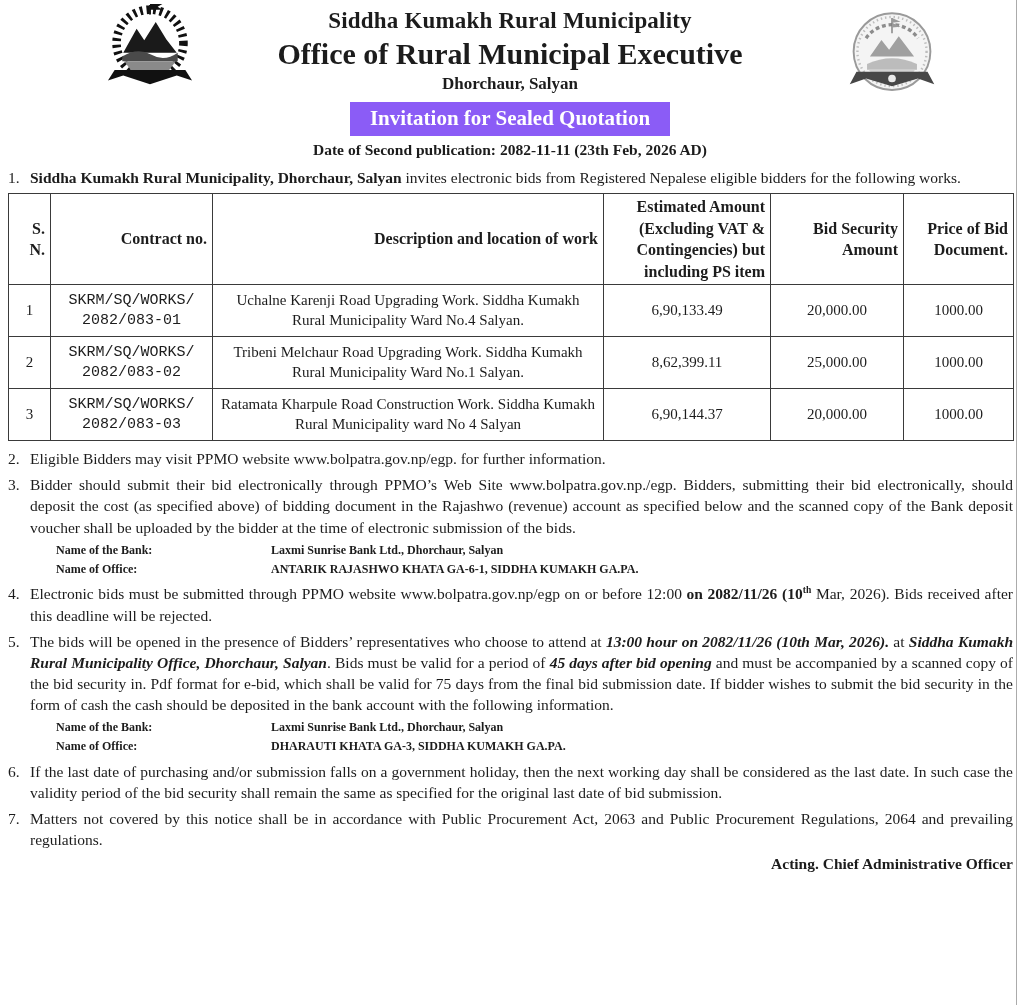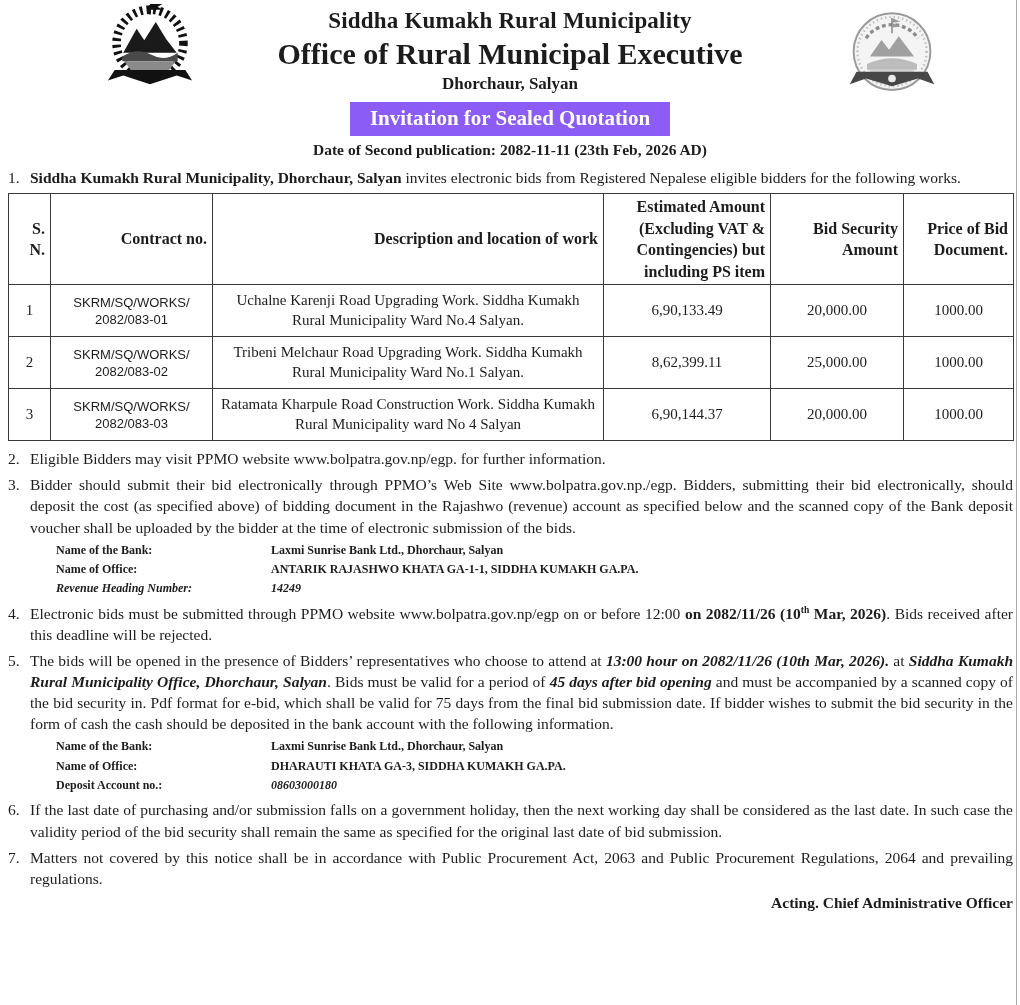--- a/index.html
+++ b/index.html
@@ -38,21 +38,21 @@
   
   table.works { border-collapse: collapse; width: 1005px; margin: 4px 0 7px; table-layout: fixed; }
   .works th, .works td {
     border: 1.6px solid #3a3a3a; text-align: center; vertical-align: middle;
     padding: 2px 5px; overflow: hidden;
   }
   .works th { font-size: 16px; font-weight: bold; line-height: 1.35; text-align: right; }
   .works thead tr { height: 86px; }
   .works tbody tr { height: 52px; }
   .works td { font-size: 15px; line-height: 1.32; }
-  .works td.contract { font-family: Liberation Sans, sans-serif; font-size: 13px; white-space: pre-line; }
+  .works td.contract { font-family: Liberation Mono, monospace; font-size: 15px; white-space: pre-line; }
 
   
   .bank-block { margin: 4px 0 7px 48px; }
   .bank-row { display: flex; margin-bottom: 5px; font-size: 12px; line-height: 1.2; }
   .bank-label { flex: 0 0 215px; }
   .bank-value { flex: 1; }
 
   .signature { text-align: right; font-weight: bold; font-size: 15.5px; margin: 2px 0 0; }
 
   .scan-line { position: absolute; right: 3px; top: 0; width: 1px; height: 1005px; background: #ababab; }
@@ -168,50 +168,42 @@
       <p class="itext"><span>Bidder should submit their bid electronically through PPMO’s Web Site www.bolpatra.gov.np./egp. Bidders, submitting their bid electronically, should deposit the cost (as specified above) of bidding document in the Rajashwo (revenue) account as specified below and the scanned copy of the Bank deposit voucher shall be uploaded by the bidder at the time of electronic submission of the bids.</span></p>
     </div>
 
     <div class="bank-block">
       <div class="bank-row">
         <span class="bank-label"><span style="font-weight: bold;">Name of the Bank:</span></span>
         <span class="bank-value"><span style="font-weight: bold;">Laxmi Sunrise Bank Ltd., Dhorchaur, Salyan</span></span>
       </div>
       <div class="bank-row">
         <span class="bank-label"><span style="font-weight: bold;">Name of Office:</span></span>
-        <span class="bank-value"><span style="font-weight: bold;">ANTARIK RAJASHWO KHATA GA-1-1, SIDDHA KUMAKH GA.PA.</span></span>
-      </div>
-      <div class="bank-row">
-        <span class="bank-label"><span style="font-weight: bold; font-style: italic;">Revenue Heading Number:</span></span>
-        <span class="bank-value"><span style="font-weight: bold; font-style: italic;">14249</span></span>
+        <span class="bank-value"><span style="font-weight: bold;">ANTARIK RAJASHWO KHATA GA-6-1, SIDDHA KUMAKH GA.PA.</span></span>
       </div>
     </div>
 
     <div class="item">
       <span class="num">4.</span>
-      <p class="itext"><span>Electronic bids must be submitted through PPMO website www.bolpatra.gov.np/egp on or before 12:00 </span><span style="font-weight: bold;">on 2082/11/26 (10</span><sup style="font-weight: bold;">th</sup><span style="font-weight: bold;"> Mar, 2026)</span><span>. Bids received after this deadline will be rejected.</span></p>
+      <p class="itext"><span>Electronic bids must be submitted through PPMO website www.bolpatra.gov.np/egp on or before 12:00 </span><span style="font-weight: bold;">on 2082/11/26 (10</span><sup style="font-weight: bold;">th</sup><span style="font-weight: normal;"> Mar, 2026)</span><span>. Bids received after this deadline will be rejected.</span></p>
     </div>
 
     <div class="item">
       <span class="num">5.</span>
       <p class="itext"><span>The bids will be opened in the presence of Bidders’ representatives who choose to attend at </span><span style="font-weight: bold; font-style: italic;">13:00 hour on 2082/11/26 (10th Mar, 2026).</span><span> at </span><span style="font-weight: bold; font-style: italic;">Siddha Kumakh Rural Municipality Office, Dhorchaur, Salyan</span><span>. Bids must be valid for a period of </span><span style="font-weight: bold; font-style: italic;">45 days after bid opening</span><span> and must be accompanied by a scanned copy of the bid security in. Pdf format for e-bid, which shall be valid for 75 days from the final bid submission date. If bidder wishes to submit the bid security in the form of cash the cash should be deposited in the bank account with the following information.</span></p>
     </div>
 
     <div class="bank-block">
       <div class="bank-row">
         <span class="bank-label"><span style="font-weight: bold;">Name of the Bank:</span></span>
         <span class="bank-value"><span style="font-weight: bold;">Laxmi Sunrise Bank Ltd., Dhorchaur, Salyan</span></span>
       </div>
       <div class="bank-row">
         <span class="bank-label"><span style="font-weight: bold;">Name of Office:</span></span>
         <span class="bank-value"><span style="font-weight: bold;">DHARAUTI KHATA GA-3, SIDDHA KUMAKH GA.PA.</span></span>
-      </div>
-      <div class="bank-row">
-        <span class="bank-label"><span style="font-weight: bold;">Deposit Account no.:</span></span>
-        <span class="bank-value"><span style="font-weight: bold; font-style: italic;">08603000180</span></span>
       </div>
     </div>
 
     <div class="item">
       <span class="num">6.</span>
       <p class="itext"><span>If the last date of purchasing and/or submission falls on a government holiday, then the next working day shall be considered as the last date. In such case the validity period of the bid security shall remain the same as specified for the original last date of bid submission.</span></p>
     </div>
 
     <div class="item">
       <span class="num">7.</span>

